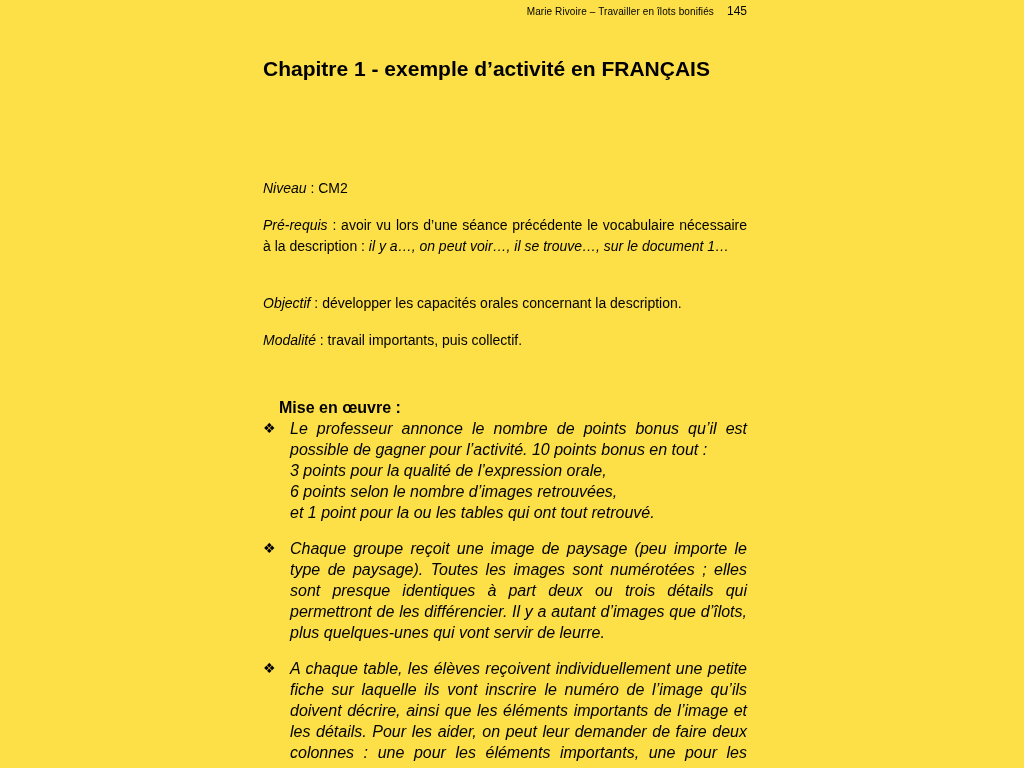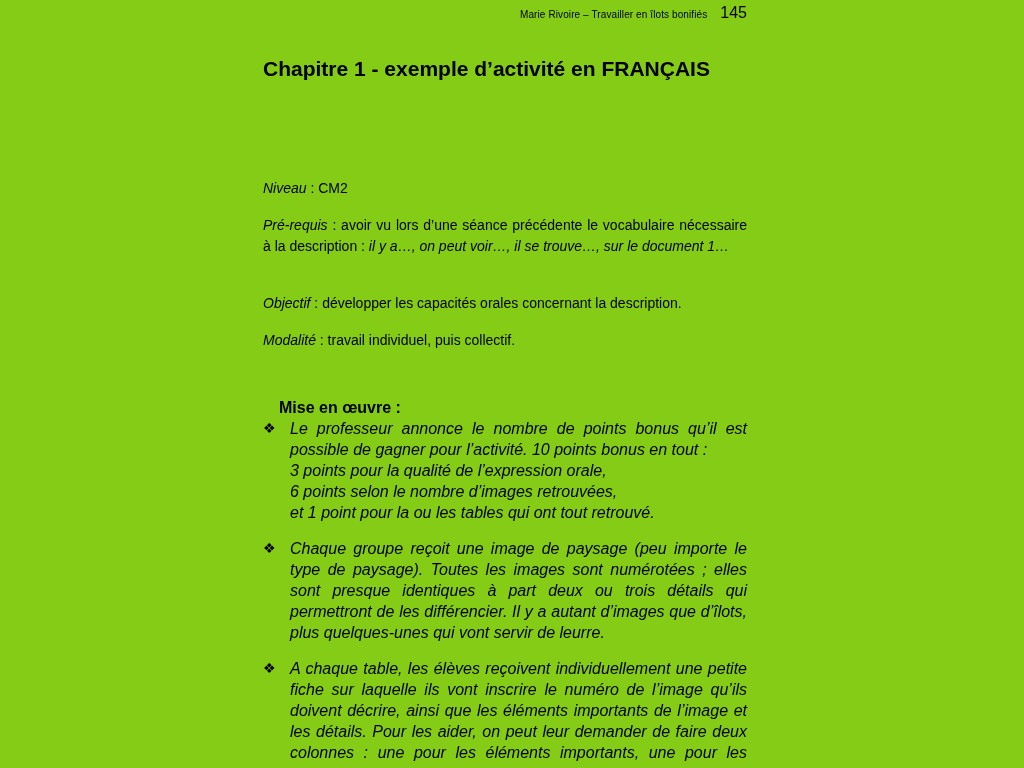--- a/index.html
+++ b/index.html
@@ -4,21 +4,21 @@
 <style>
   html, body {
     margin: 0;
     padding: 0;
     background: #ffffff;
   }
   .page {
     position: relative;
     width: 1024px;
     height: 768px;
-    background: #84cc16;
+    background: #fde047;
     overflow: hidden;
     font-family: "Liberation Sans", sans-serif;
     color: #000000;
   }
   
   .header {
     position: absolute;
     left: 263px;
     top: 4px;
     width: 484px;
@@ -26,21 +26,21 @@
     justify-content: flex-end;
     align-items: baseline;
     gap: 13px;
     white-space: nowrap;
   }
   .running-title {
     font-size: 10px;
     letter-spacing: 0.1px;
   }
   .page-number {
-    font-size: 16px;
+    font-size: 12px;
   }
   
   .chapter-title {
     position: absolute;
     left: 263px;
     top: 56px;
     margin: 0;
     font-size: 21px;
     font-weight: 700;
     line-height: 25px;
@@ -113,21 +113,21 @@
   </div>
 
   <h1 class="chapter-title">Chapitre 1 - exemple d’activité en FRANÇAIS</h1>
 
   <p class="para p-niveau"><em class="run-italic">Niveau</em><span> : CM2</span></p>
 
   <p class="para p-prerequis"><em class="run-italic">Pré-requis</em><span> : avoir vu lors d’une séance précédente le vocabulaire nécessaire à la description : </span><em class="run-italic">il y a…, on peut voir…, il se trouve…, sur le document 1…</em></p>
 
   <p class="para p-objectif"><em class="run-italic">Objectif</em><span> : développer les capacités orales concernant la description.</span></p>
 
-  <p class="para p-modalite"><em class="run-italic">Modalité</em><span> : travail individuel, puis collectif.</span></p>
+  <p class="para p-modalite"><em class="run-italic">Modalité</em><span> : travail importants, puis collectif.</span></p>
 
   <p class="section-heading">Mise en œuvre :</p>
 
   <ul class="bullet-list">
     <li class="bullet-item">
       <span class="marker">❖</span>
       <span class="bullet-text">Le professeur annonce le nombre de points bonus qu’il est possible de gagner pour l’activité. 10 points bonus en tout :
 3 points pour la qualité de l’expression orale,
 6 points selon le nombre d’images retrouvées,
 et 1 point pour la ou les tables qui ont tout retrouvé.</span>

